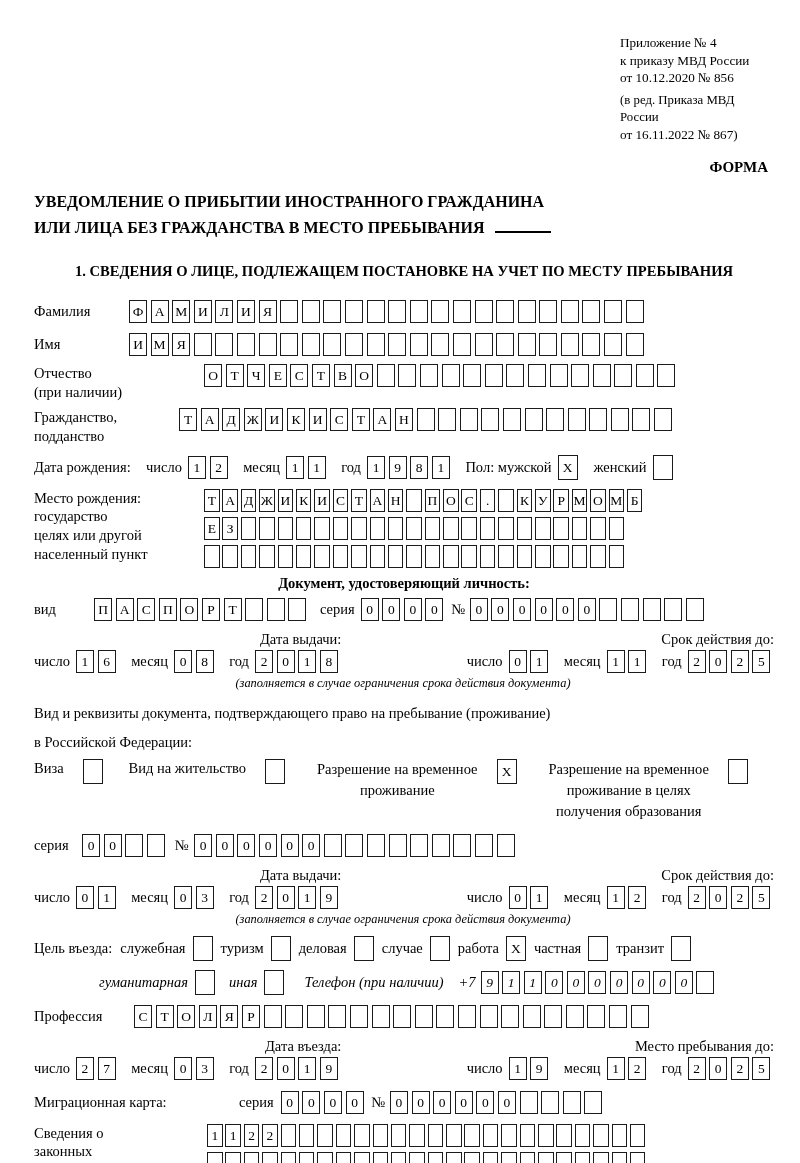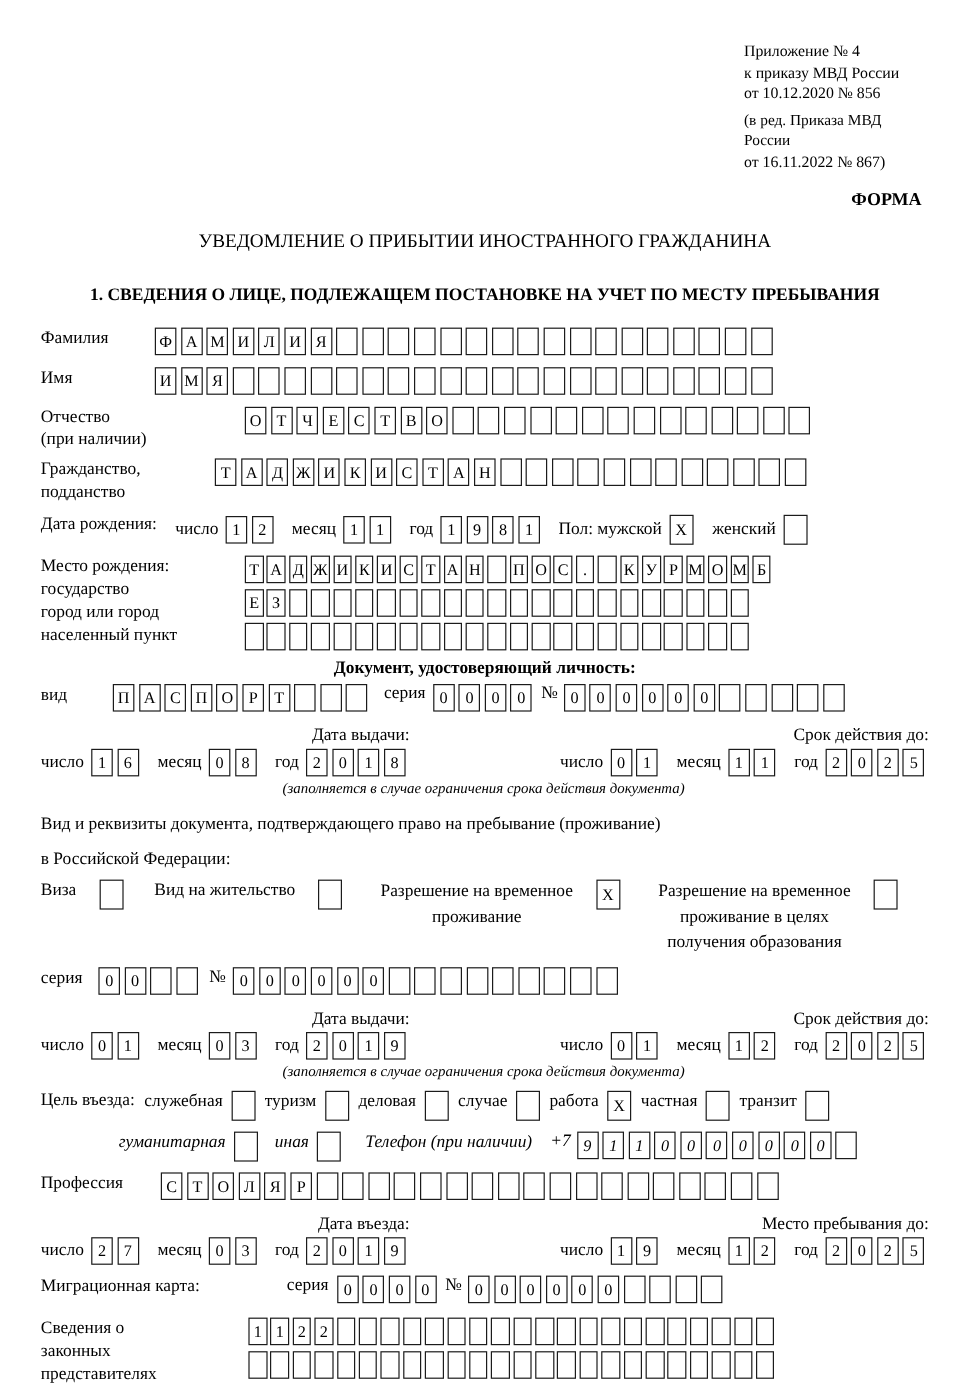--- a/index.html
+++ b/index.html
@@ -11,27 +11,27 @@
     font-size:14.5px;
   }
   .page { padding:34px 26px 0 34px; }
 
   
   .hdr { margin-left:586px; font-size:13.2px; line-height:1.34; }
   .hdr .g2 { margin-top:5px; font-size:12.8px; }
   .forma { text-align:right; font-weight:bold; font-size:15px; margin-top:15px; padding-right:6px; }
 
   
-  .title { text-align:center; font-weight:normal; font-size:16px; line-height:1.6; margin-top:13px; }
+  .title { text-align:left; font-weight:bold; font-size:16px; line-height:1.6; margin-top:13px; }
   .uline { display:inline-block; width:56px; border-bottom:2px solid #000; margin-left:10px; vertical-align:baseline; }
 
   .sect { text-align:center; font-weight:bold; font-size:14.6px; margin-top:23px; }
 
   
-  .row { display:flex; margin-top:6px; min-height:27px; }
+  .row { display:flex; align-items:center; margin-top:6px; min-height:27px; }
   .row.top { align-items:flex-start; }
   .lbl { flex:0 0 auto; line-height:1.3; }
   .w95 { width:95px; } .w100 { width:100px; } .w145 { width:145px; }
   .w170 { width:170px; } .w173 { width:173px; } .w60 { width:60px; }
   .cells { display:inline-flex; flex:0 0 auto; }
   .cell {
     display:inline-block; flex:0 0 auto;
     width:18px; height:23px; line-height:21px;
     border:1.6px solid #1b1b1b; margin-right:3.6px;
     text-align:center; font-size:13.5px;
@@ -67,20 +67,23 @@
     <div>Приложение № 4</div>
     <div>к приказу МВД России</div>
     <div>от 10.12.2020 № 856</div>
     <div class="g2">(в ред. Приказа МВД России</div>
     <div>от 16.11.2022 № 867)</div>
   </div>
   <div class="forma">ФОРМА</div>
 
   <div class="title">
     <div>УВЕДОМЛЕНИЕ О ПРИБЫТИИ ИНОСТРАННОГО ГРАЖДАНИНА</div>
+    <div>
+      <span>ИЛИ ЛИЦА БЕЗ ГРАЖДАНСТВА В МЕСТО ПРЕБЫВАНИЯ</span><span class="uline"></span>
+    </div>
   </div>
 
   <div class="sect">1. СВЕДЕНИЯ О ЛИЦЕ, ПОДЛЕЖАЩЕМ ПОСТАНОВКЕ НА УЧЕТ ПО МЕСТУ ПРЕБЫВАНИЯ</div>
 
   <div class="row" style="margin-top:18px;">
     <span class="lbl w95">Фамилия</span>
     <span class="cells">
         <span class="cell">Ф</span>
         <span class="cell">А</span>
         <span class="cell">М</span>
@@ -229,21 +232,21 @@
       <span class="cells cb">
           <span class="cell"></span>
         </span>
     </span>
   </div>
 
   <div class="row top sm" style="margin-top:8px;">
     <span class="lbl w170">
       <div>Место рождения:</div>
       <div>государство</div>
-      <div>город или город</div>
+      <div>целях или другой</div>
       <div>населенный пункт</div>
     </span>
     <span class="stack">
       <span class="cells">
           <span class="cell">Т</span>
           <span class="cell">А</span>
           <span class="cell">Д</span>
           <span class="cell">Ж</span>
           <span class="cell">И</span>
           <span class="cell">К</span>

